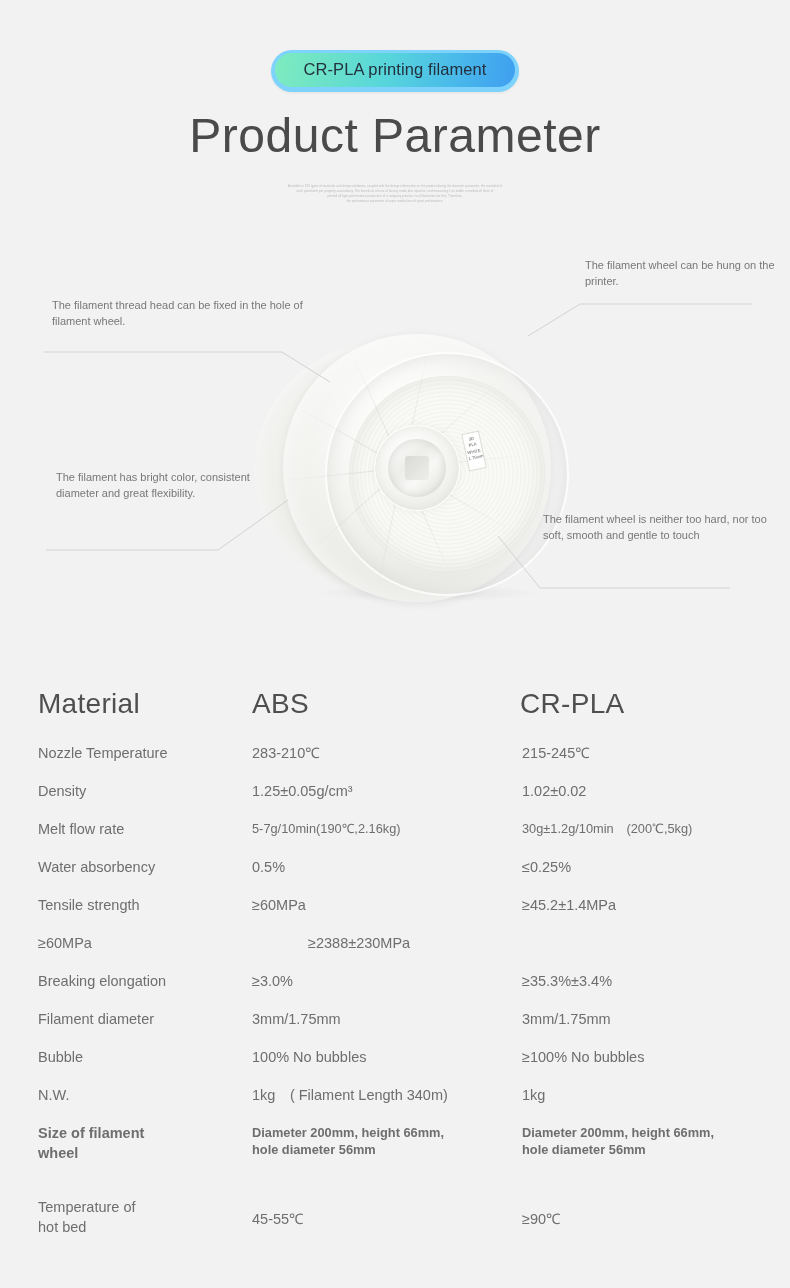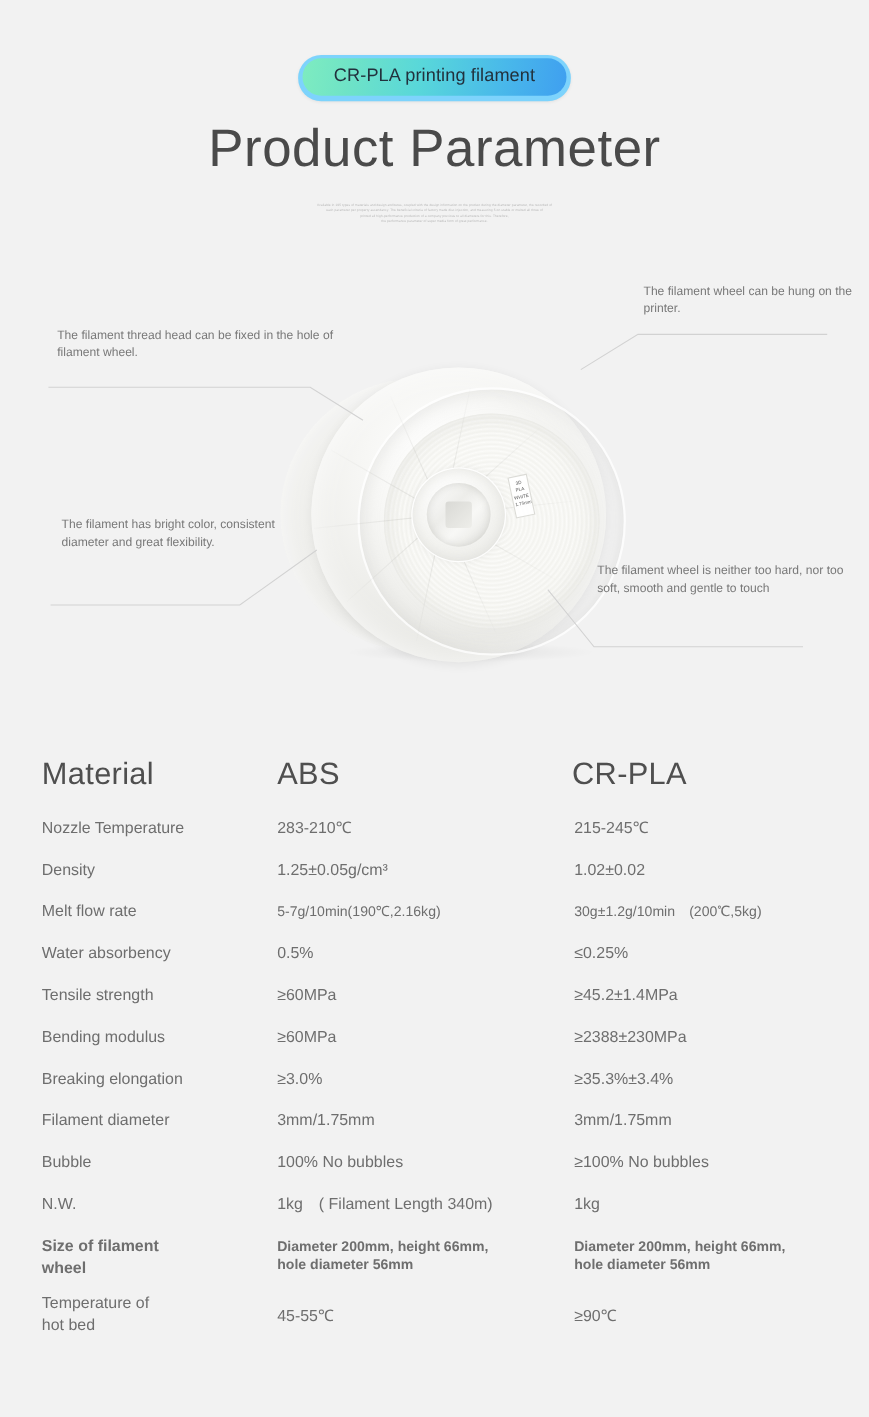--- a/index.html
+++ b/index.html
@@ -309,21 +309,20 @@
     <div class="td col3">≤0.25%</div>
   </div>
 
   <div class="trow">
     <div class="td col1">Tensile strength</div>
     <div class="td col2">≥60MPa</div>
     <div class="td col3">≥45.2±1.4MPa</div>
   </div>
 
   <div class="trow">
-    <div class="td col1">Bending modulus</div>
     <div class="td col2">≥60MPa</div>
     <div class="td col3">≥2388±230MPa</div>
   </div>
 
   <div class="trow">
     <div class="td col1">Breaking elongation</div>
     <div class="td col2">≥3.0%</div>
     <div class="td col3">≥35.3%±3.4%</div>
   </div>
 
@@ -353,21 +352,21 @@
     <div class="td col2">
       <span>Diameter 200mm, height 66mm,</span><br>
       <span>hole diameter 56mm</span>
     </div>
     <div class="td col3">
       <span>Diameter 200mm, height 66mm,</span><br>
       <span>hole diameter 56mm</span>
     </div>
   </div>
 
-  <div class="trow tall2 pad-top" style="margin-top:6px">
+  <div class="trow tall2 pad-top" style="margin-top:28px">
     <div class="td col1">
       <span>Temperature of</span><br>
       <span>hot bed</span>
     </div>
     <div class="td col2">45-55℃</div>
     <div class="td col3">≥90℃</div>
   </div>
 
 </div>
 

